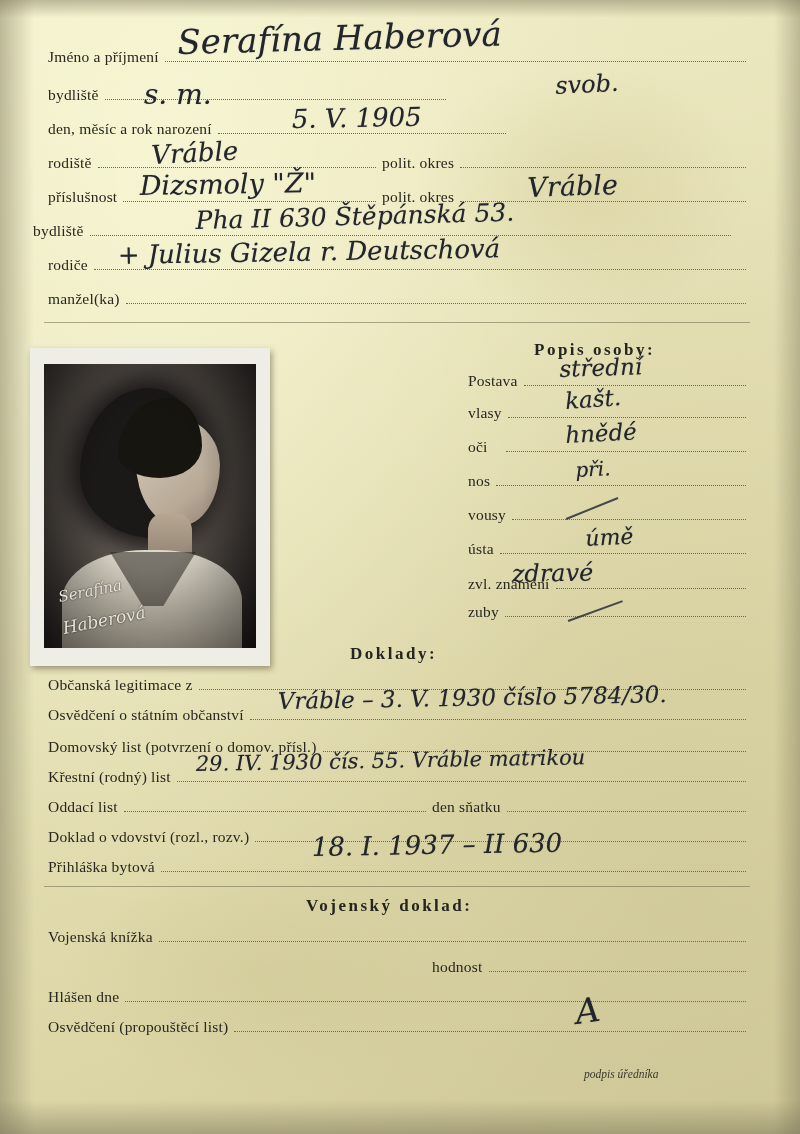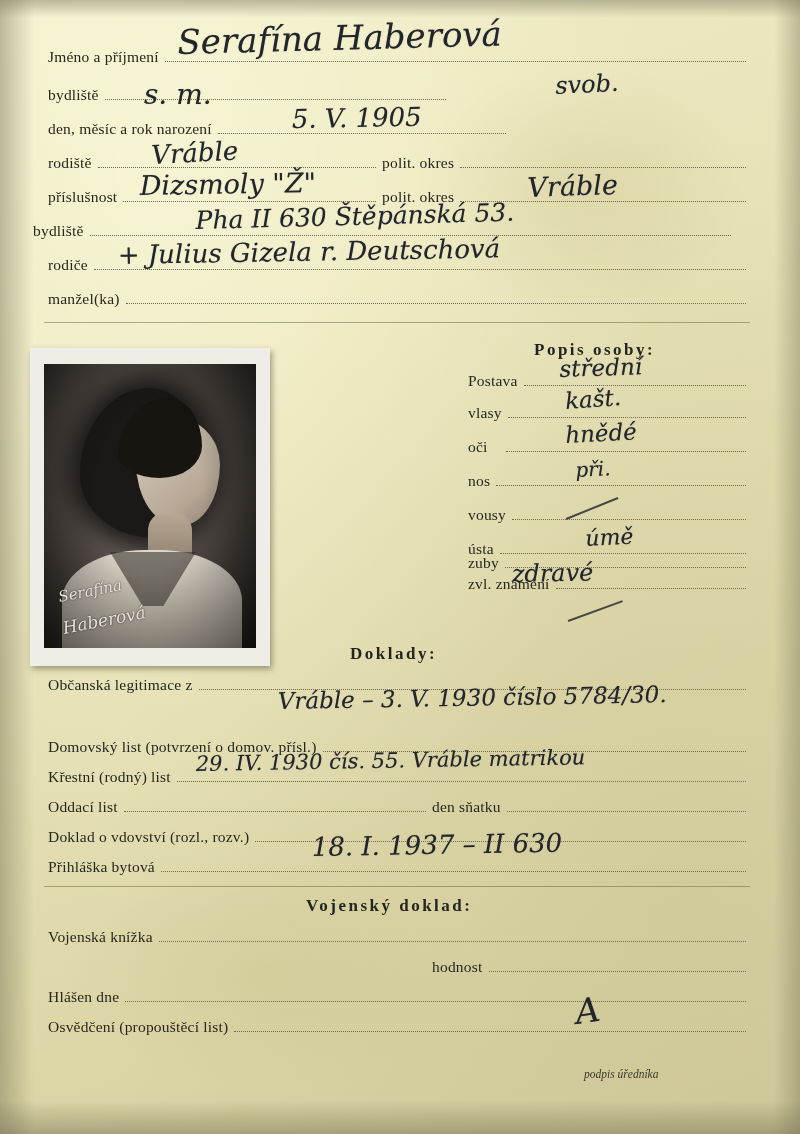--- a/index.html
+++ b/index.html
@@ -303,39 +303,43 @@
     <span class="dots"></span>
   </div>
   <div class="strike" style="left:566px; top:518px; width:56px; transform:rotate(-22deg);"></div>
 
   <div class="row" style="left:468px; top:540px; width:280px;">
     <span class="lbl">ústa</span>
     <span class="dots"></span>
   </div>
   <div class="hand" style="left:586px; top:526px; font-size:22px; transform:rotate(-3deg);">úmě</div>
 
-  <div class="row" style="left:468px; top:554px; width:280px;">
+  <div class="row" style="left:468px; top:603px; width:280px;">
     <span class="lbl">zuby</span>
     <span class="dots"></span>
   </div>
   <div class="hand" style="left:512px; top:560px; font-size:24px; transform:rotate(-1deg);">zdravé</div>
 
   <div class="row" style="left:468px; top:575px; width:280px;">
     <span class="lbl">zvl. znamení</span>
     <span class="dots"></span>
   </div>
   <div class="strike" style="left:568px; top:620px; width:58px; transform:rotate(-20deg);"></div>
 
   <div class="section-title" style="left:350px; top:644px;">Doklady:</div>
 
   <div class="row" style="left:48px; top:676px; width:700px;">
     <span class="lbl">Občanská legitimace z</span>
     <span class="dots"></span>
   </div>
 
+  <div class="row" style="left:48px; top:706px; width:700px;">
+    <span class="lbl">Osvědčení o státním občanství</span>
+    <span class="dots"></span>
+  </div>
   <div class="hand" style="left:278px; top:688px; font-size:23px; transform:rotate(-1deg);">Vráble – 3. V. 1930 číslo 5784/30.</div>
 
   <div class="row" style="left:48px; top:738px; width:700px;">
     <span class="lbl">Domovský list (potvrzení o domov. přísl.)</span>
     <span class="dots"></span>
   </div>
 
   <div class="row" style="left:48px; top:768px; width:700px;">
     <span class="lbl">Křestní (rodný) list</span>
     <span class="dots"></span>

